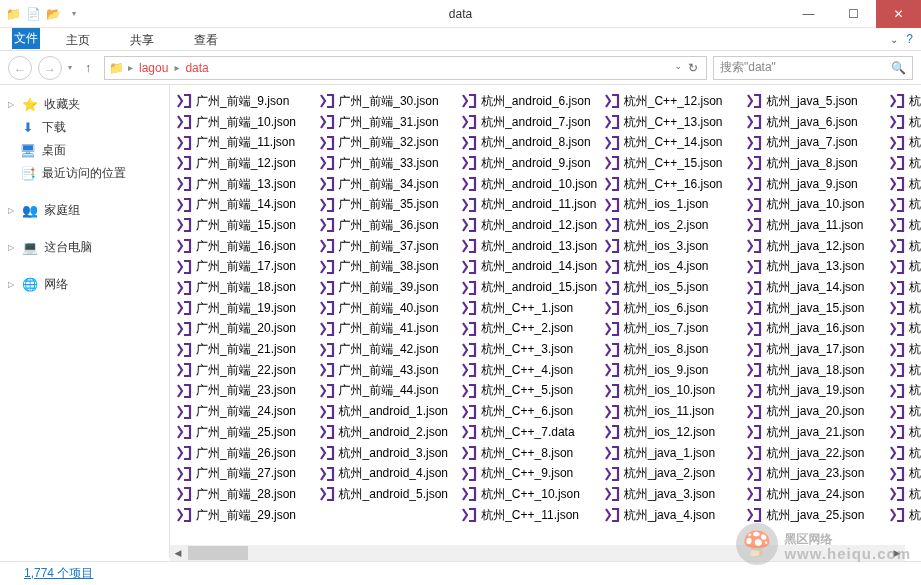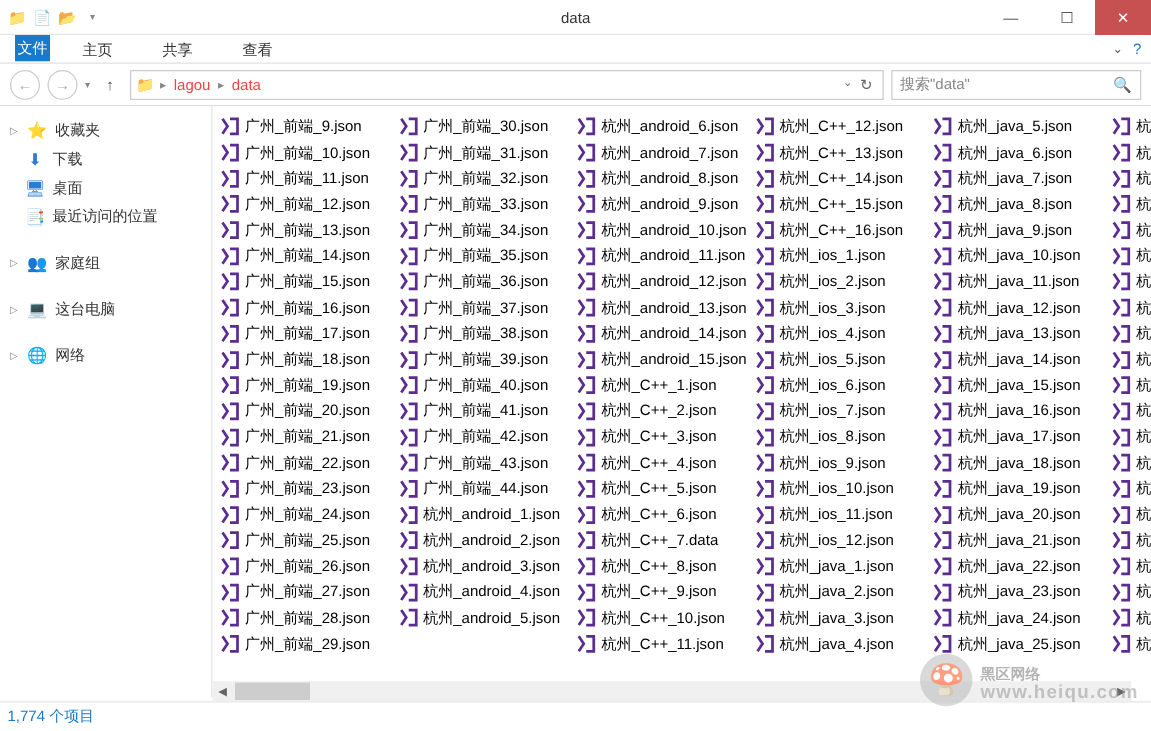--- a/index.html
+++ b/index.html
@@ -30,21 +30,21 @@
 .nav-item.root { padding-left:8px; font-weight:400; }
 .nav-item.root::before { content:"▷"; font-size:8px; color:#888; margin-right:2px; }
 .nav-sp { height:14px; }
 .ni-ico { width:16px; height:16px; display:inline-flex; align-items:center; justify-content:center; font-size:13px; }
 .files { flex:1; overflow:hidden; position:relative; }
 .cols { display:flex; padding:6px 4px; height:100%; }
 .col { width:147px; }
 .file { display:flex; align-items:center; gap:4px; padding:1px 2px; white-space:nowrap; height:20.7px; }
 .fico { width:16px; height:16px; flex-shrink:0; }
 .fname { color:#000; }
-.status { position:absolute; bottom:0; left:0; right:0; height:24px; border-top:1px solid #e5e5e5; display:flex; align-items:center; padding:0 6px; color:#1979ca; background:#fff; }
+.status { position:absolute; bottom:0; left:0; right:0; height:24px; border-top:1px solid #e5e5e5; display:flex; align-items:center; padding:0 24px; color:#1979ca; background:#fff;text-decoration:underline; }
 .watermark { position:absolute; right:10px; bottom:20px; display:flex; align-items:center; gap:6px; opacity:0.55; pointer-events:none; }
 .wm-logo { width:42px; height:42px; background:#bbb; border-radius:50%; display:flex; align-items:center; justify-content:center; color:#fff; font-size:24px; }
 .wm-txt { color:#777; font-size:18px; font-weight:bold; line-height:1; }
 .wm-txt small { font-size:15px; color:#999; display:block; letter-spacing:1px; }
 .scroll-h { position:absolute; left:170px; right:16px; bottom:24px; height:16px; background:#f0f0f0; display:flex; align-items:center; }
 .scroll-h .thumb { width:60px; height:14px; background:#cdcdcd; margin-left:2px; }
 .scroll-h .arr { width:16px; text-align:center; color:#666; font-size:9px; }
 .scroll-h .sp { flex:1; }
 </style>
 </head>

